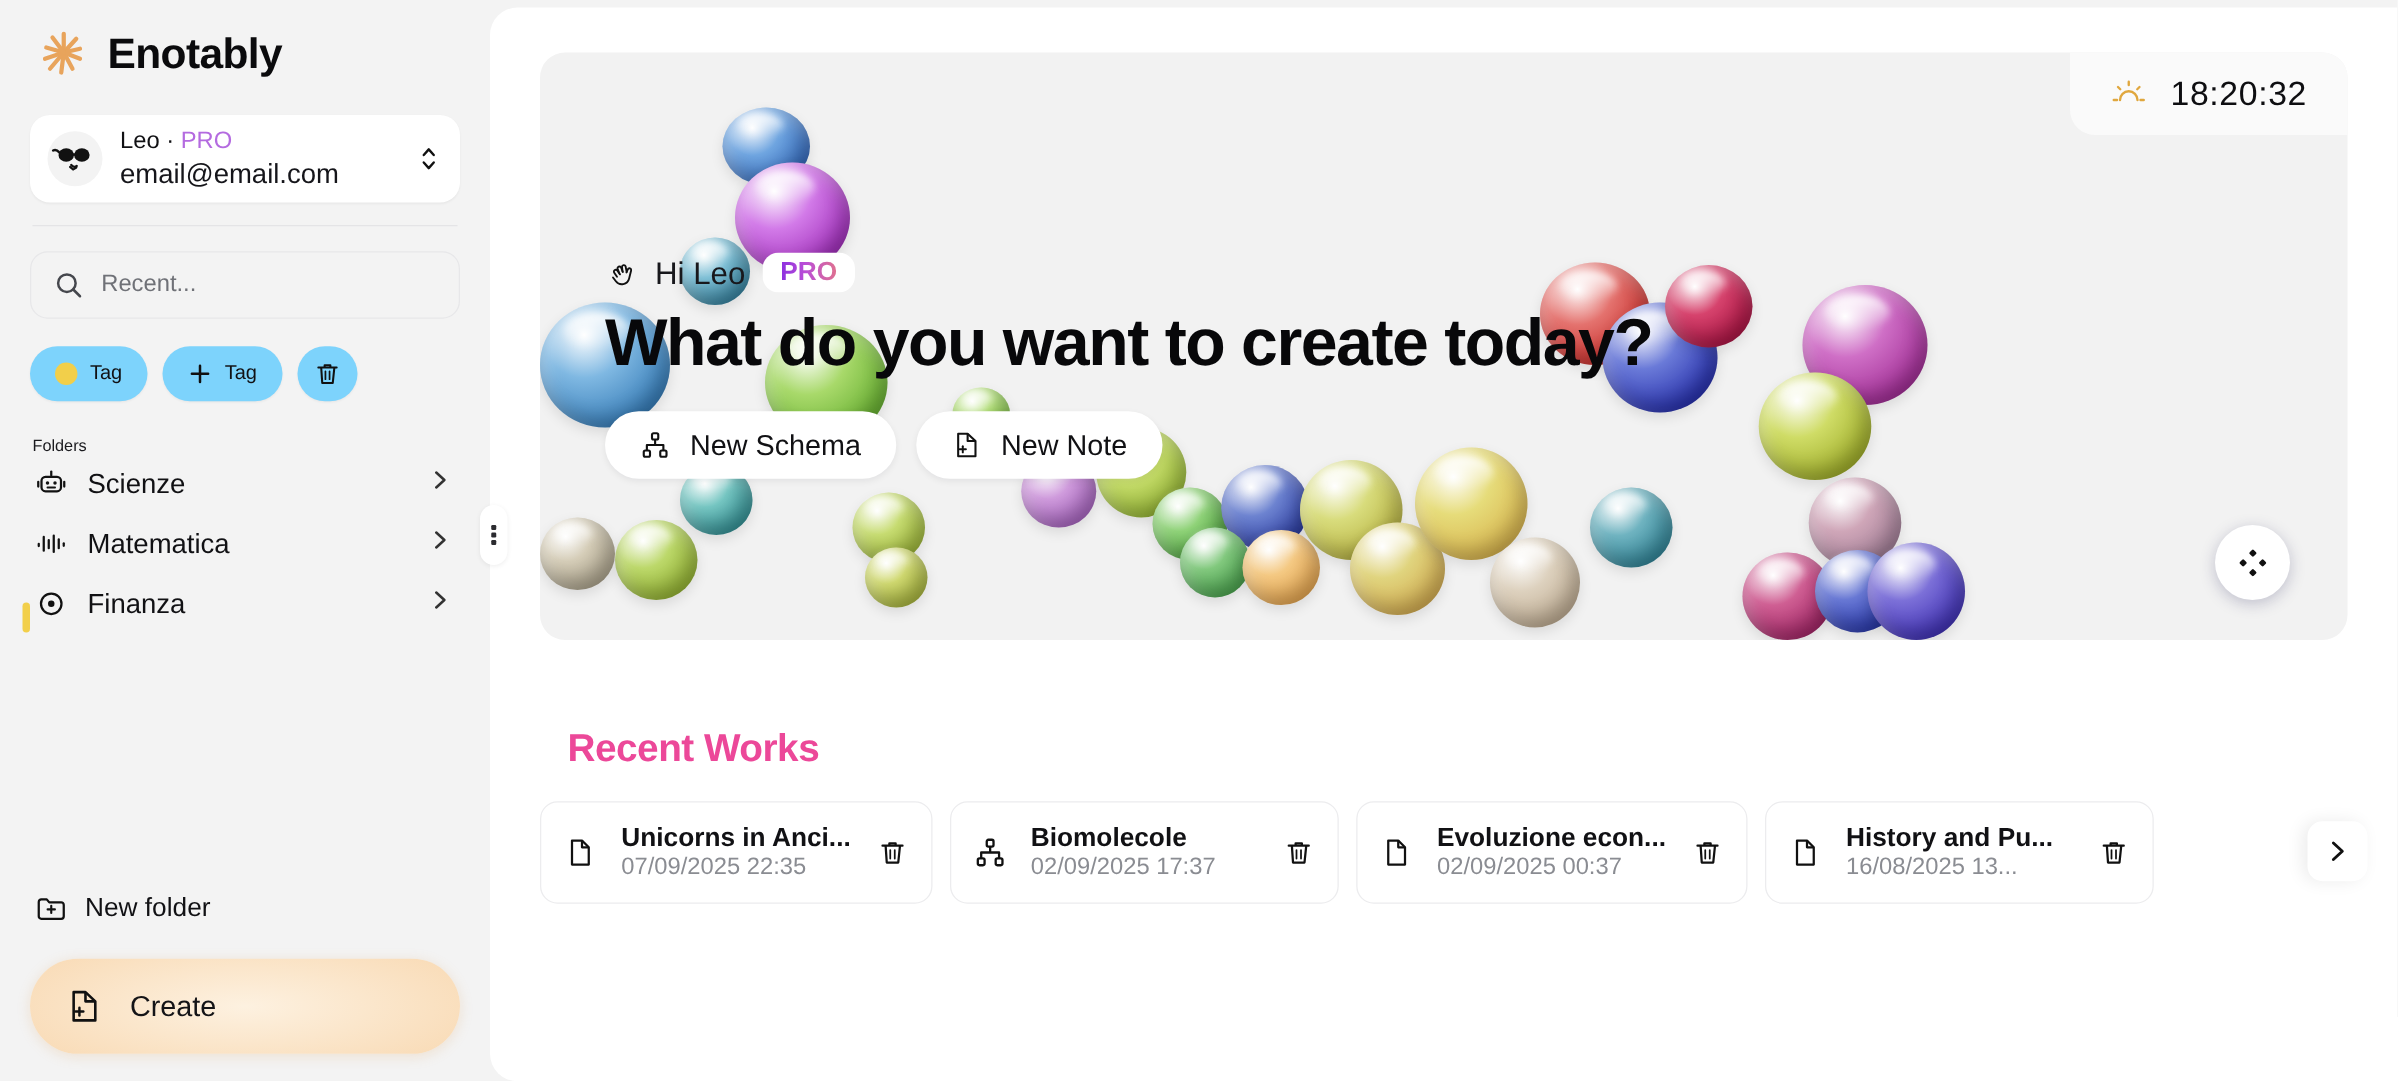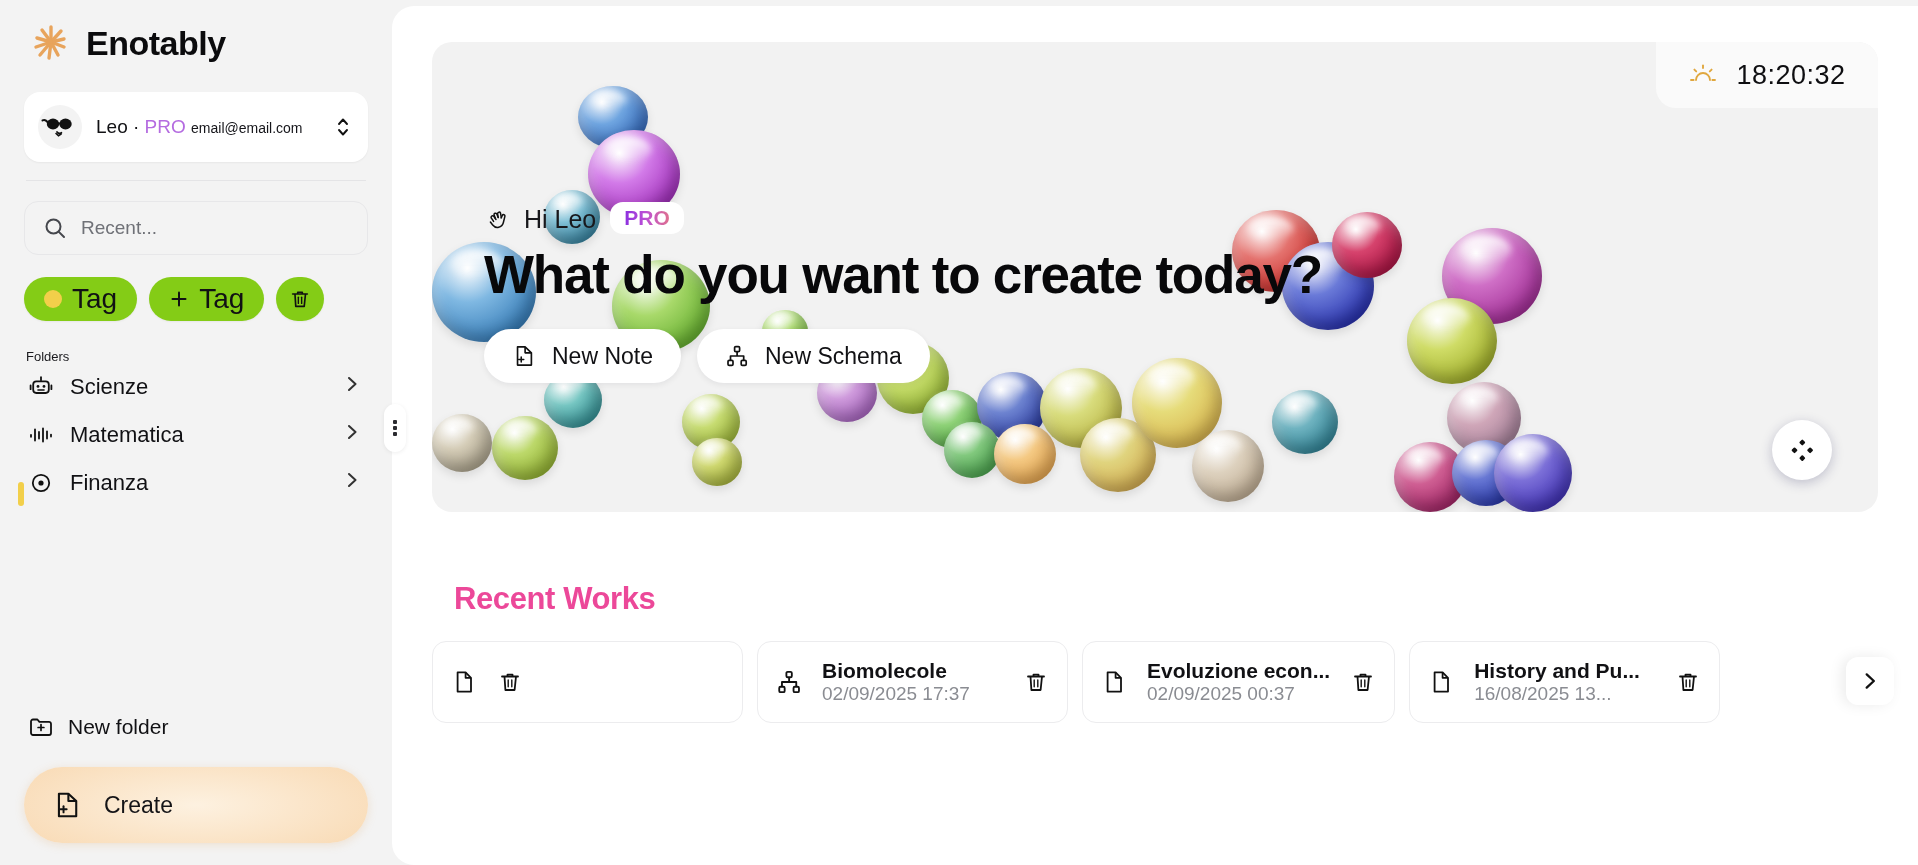--- a/index.html
+++ b/index.html
@@ -31,41 +31,41 @@
     height: 70px;
     display: flex; align-items: center;
     padding: 0 16px 0 12px;
     gap: 12px;
     box-shadow: 0 1px 2px rgba(16,16,20,.05);
   }
   .avatar { width: 48px; height: 48px; flex: 0 0 48px; position: relative; }
   .acct-text { flex: 1; min-width: 0; }
   .acct-line1 { font-size: 19px; color: #111114; line-height: 1.25; white-space: nowrap; }
   .acct-line1 .pro { color: #b46be0; }
-  .acct-line2 { font-size: 14px; color: #15151a; line-height: 1.3; white-space: nowrap; overflow: hidden; text-overflow: ellipsis; }
+  .acct-line2 { font-size: 22px; color: #15151a; line-height: 1.3; white-space: nowrap; overflow: hidden; text-overflow: ellipsis; }
   .acct-chev { width: 18px; height: 30px; flex: 0 0 18px; display:flex; align-items:center; justify-content:center; }
 
   .divider { height: 1px; background: #e4e4e6; margin: 18px 2px 0 2px; }
 
   .search {
     margin-top: 20px;
     height: 54px;
     border: 1px solid #e7e7e9;
     border-radius: 14px;
     display: flex; align-items: center;
     gap: 14px; padding: 0 18px;
     background: transparent;
   }
   .search-ph { font-size: 19px; color: #6f7177; }
 
   .tagrow { display: flex; gap: 12px; margin-top: 22px; }
   .chip {
-    height: 44px; border-radius: 22px; background: #84cc16;
+    height: 44px; border-radius: 22px; background: #7dd3fc;
     display: flex; align-items: center; gap: 10px; padding: 0 20px;
-    font-size: 28px; color: #111114;
+    font-size: 16px; color: #111114;
     box-shadow: 0 1px 2px rgba(16,16,20,.05);
   }
   .chip.icon-only { padding: 0; width: 48px; justify-content: center; }
   .dot { width: 18px; height: 18px; border-radius: 50%; background: #f2cf4a; flex: 0 0 18px; }
 
   .section-label { margin-top: 28px; margin-left: 2px; font-size: 13px; color: #1a1a1e; }
 
   .folders { margin-top: 10px; }
   .folder {
     position: relative;
@@ -449,39 +449,39 @@
           <span class="pro-badge">
             <span>PRO</span>
           </span>
         </div>
 
         <h1 class="hero-title">What do you want to create today?</h1>
 
         <div class="hero-actions">
           <div class="action-btn">
             <span>
+              <svg width="24" height="24" viewBox="0 0 24 24">
+                <rect x="9.6" y="2.6" width="5" height="5" rx="1.2" fill="none" stroke="#111" stroke-width="1.7"></rect>
+                <rect x="3" y="16.4" width="5" height="5" rx="1.2" fill="none" stroke="#111" stroke-width="1.7"></rect>
+                <rect x="16.2" y="16.4" width="5" height="5" rx="1.2" fill="none" stroke="#111" stroke-width="1.7"></rect>
+                <path d="M12.1 7.6 v4.4 M5.5 16.4 v-4.4 h13.2 v4.4" fill="none" stroke="#111" stroke-width="1.7" stroke-linejoin="round"></path>
+              </svg>
+            </span>
+            <span>New Schema</span>
+          </div>
+          <div class="action-btn">
+            <span>
               <svg width="24" height="24" viewBox="0 0 26 26">
                 <path d="M6 3.2 h8.2 L21 9.6 V22.8 H6 Z" fill="none" stroke="#111" stroke-width="1.8" stroke-linejoin="round"></path>
                 <path d="M14.2 3.2 V9.6 H21" fill="none" stroke="#111" stroke-width="1.8" stroke-linejoin="round"></path>
                 <line x1="10" y1="14" x2="10" y2="19.4" stroke="#111" stroke-width="1.7" stroke-linecap="round"></line>
                 <line x1="7.3" y1="16.7" x2="12.7" y2="16.7" stroke="#111" stroke-width="1.7" stroke-linecap="round"></line>
               </svg>
             </span>
             <span>New Note</span>
-          </div>
-          <div class="action-btn">
-            <span>
-              <svg width="24" height="24" viewBox="0 0 24 24">
-                <rect x="9.6" y="2.6" width="5" height="5" rx="1.2" fill="none" stroke="#111" stroke-width="1.7"></rect>
-                <rect x="3" y="16.4" width="5" height="5" rx="1.2" fill="none" stroke="#111" stroke-width="1.7"></rect>
-                <rect x="16.2" y="16.4" width="5" height="5" rx="1.2" fill="none" stroke="#111" stroke-width="1.7"></rect>
-                <path d="M12.1 7.6 v4.4 M5.5 16.4 v-4.4 h13.2 v4.4" fill="none" stroke="#111" stroke-width="1.7" stroke-linejoin="round"></path>
-              </svg>
-            </span>
-            <span>New Schema</span>
           </div>
         </div>
       </div>
 
       <div class="fab">
         <span>
           <svg width="26" height="26" viewBox="0 0 26 26">
             <g fill="#111">
               <rect x="11" y="3.2" width="4.6" height="4.6" rx="1" transform="rotate(45 13.3 5.5)"></rect>
               <rect x="3.2" y="11" width="4.6" height="4.6" rx="1" transform="rotate(45 5.5 13.3)"></rect>
@@ -514,20 +514,24 @@
 
       <div class="cards">
 
         <div class="card">
           <span>
             <svg width="26" height="26" viewBox="0 0 26 26">
               <path d="M6.6 3.4 h8 L20 8.8 V22.6 H6.6 Z" fill="none" stroke="#111" stroke-width="1.8" stroke-linejoin="round"></path>
               <path d="M14.6 3.4 V8.8 H20" fill="none" stroke="#111" stroke-width="1.8" stroke-linejoin="round"></path>
             </svg>
           </span>
+          <span class="card-text">
+            <span class="card-title">Unicorns in Anci...</span>
+            <span class="card-date">07/09/2025 22:35</span>
+          </span>
           <span class="card-del">
             <svg width="24" height="24" viewBox="0 0 24 24">
               <path d="M4 6.5 h16" stroke="#111" stroke-width="1.8" stroke-linecap="round"></path>
               <path d="M9.5 6.5 V4.6 h5 V6.5" fill="none" stroke="#111" stroke-width="1.8" stroke-linejoin="round"></path>
               <path d="M6.5 6.5 L7.4 20 h9.2 L18 6.5" fill="none" stroke="#111" stroke-width="1.8" stroke-linejoin="round"></path>
               <line x1="10.2" y1="10" x2="10.2" y2="16.8" stroke="#111" stroke-width="1.4" stroke-linecap="round"></line>
               <line x1="13.8" y1="10" x2="13.8" y2="16.8" stroke="#111" stroke-width="1.4" stroke-linecap="round"></line>
             </svg>
           </span>
         </div>

